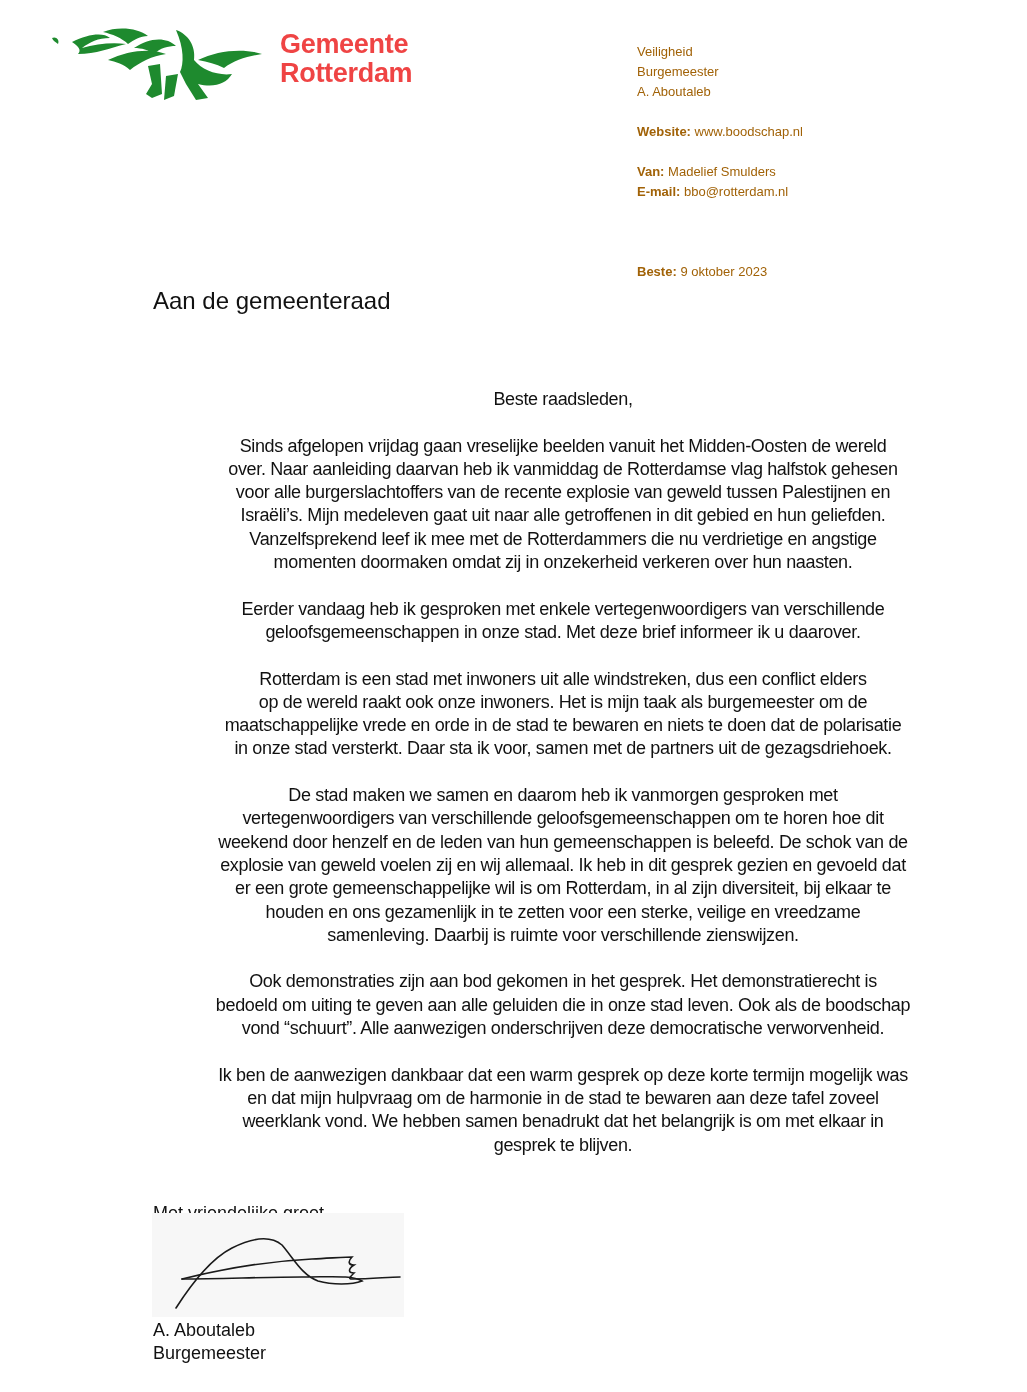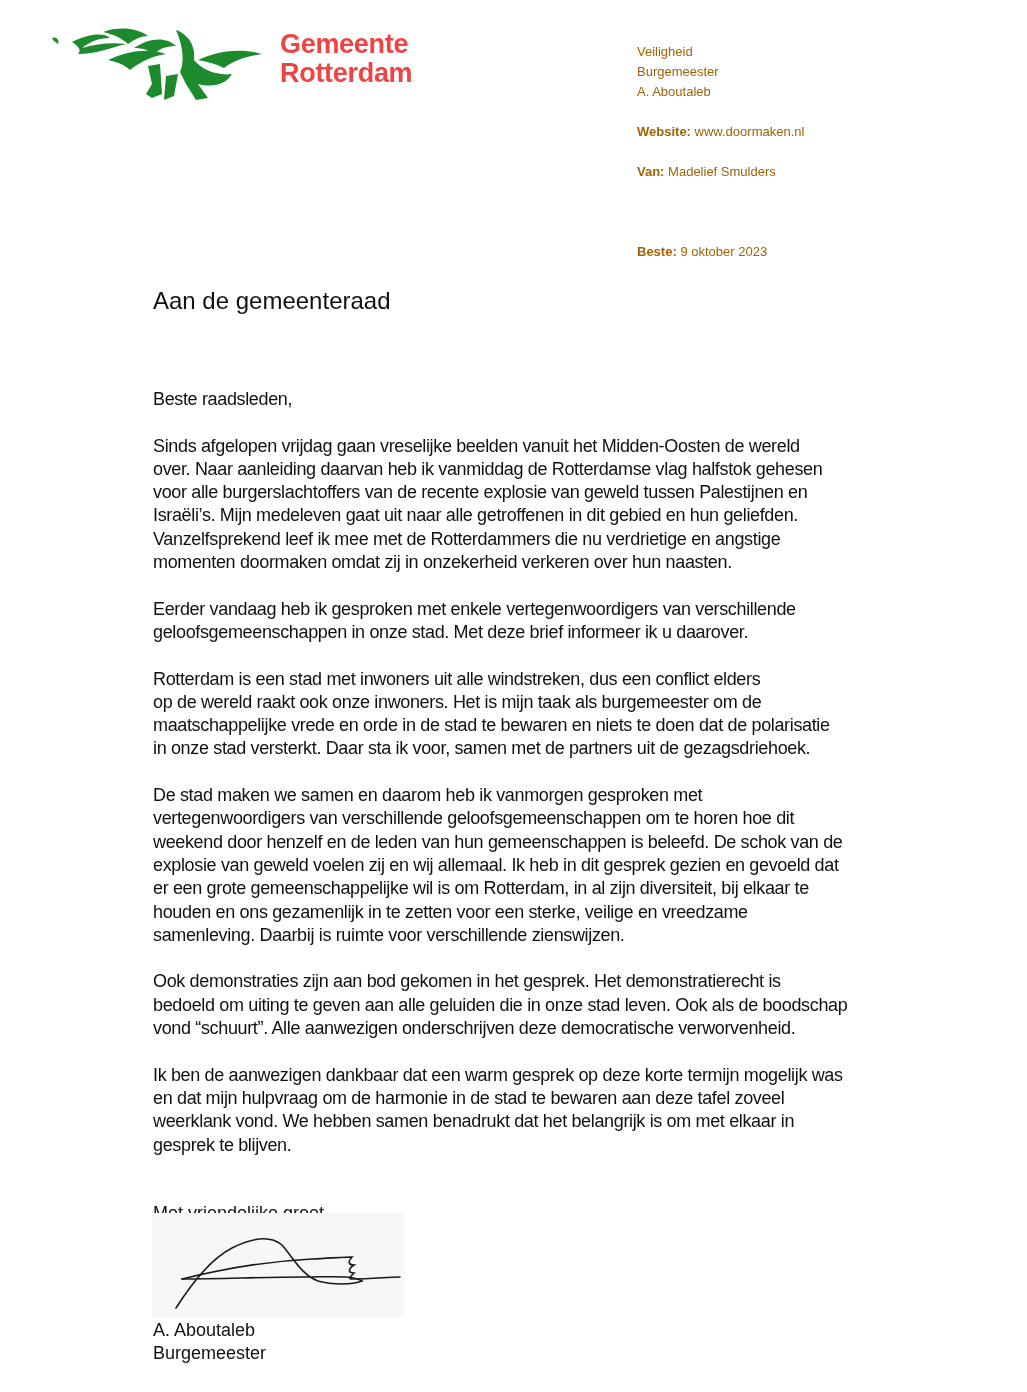--- a/index.html
+++ b/index.html
@@ -20,21 +20,21 @@
     }
     .meta .line { white-space: nowrap; }
     .meta .gap { height: 20px; }
     .meta b { font-weight: bold; margin-top: 15px; }
     .recipient {
       position: absolute; left: 153px; top: 289px;
       font-size: 24px; line-height: 24px;
     }
     .body {
       position: absolute; left: 153px; top: 388px; width: 820px;
-      font-size: 18px; line-height: 23.3px;
+      font-size: 18px; line-height: 23.3px; text-align: center;
     }
     .body p { margin: 0 0 23.3px 0; white-space: pre-line; letter-spacing: -0.35px; }
     .closing { position: absolute; left: 153px; top: 1189px; font-size: 18px; line-height: 24px; margin-top: 12px; }
     .signature {
       position: absolute; left: 152px; top: 1213px; width: 252px; height: 104px;
       background: #f7f7f7;
     }
     .signer { position: absolute; left: 153px; top: 1319px; font-size: 18px; line-height: 23px; }
   </style>
 </head>
@@ -60,26 +60,30 @@
   </div>
 </div>
 
 <div class="meta">
   <div class="line">Veiligheid</div>
   <div class="line">Burgemeester</div>
   <div class="line">A. Aboutaleb</div>
   <div class="gap"></div>
   <div class="line">
     <b>Website:</b>
-    <span>www.doormaken.nl</span>
+    <span>www.boodschap.nl</span>
   </div>
   <div class="gap"></div>
   <div class="line">
     <b>Van:</b>
     <span>Madelief Smulders</span>
+  </div>
+  <div class="line">
+    <b>E-mail:</b>
+    <span>bbo@rotterdam.nl</span>
   </div>
   <div class="gap"></div>
   <div class="gap"></div>
   <div class="gap"></div>
   <div class="line">
     <b>Beste:</b>
     <span>9 oktober 2023</span>
   </div>
 </div>
 

